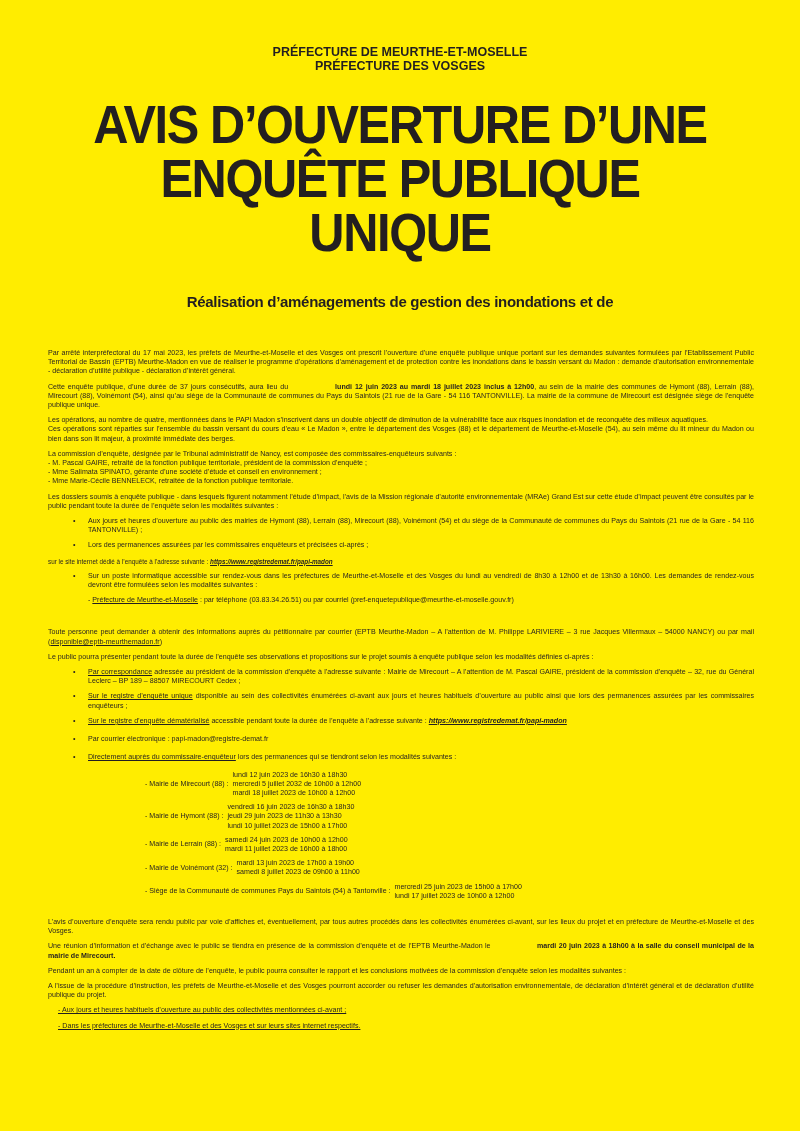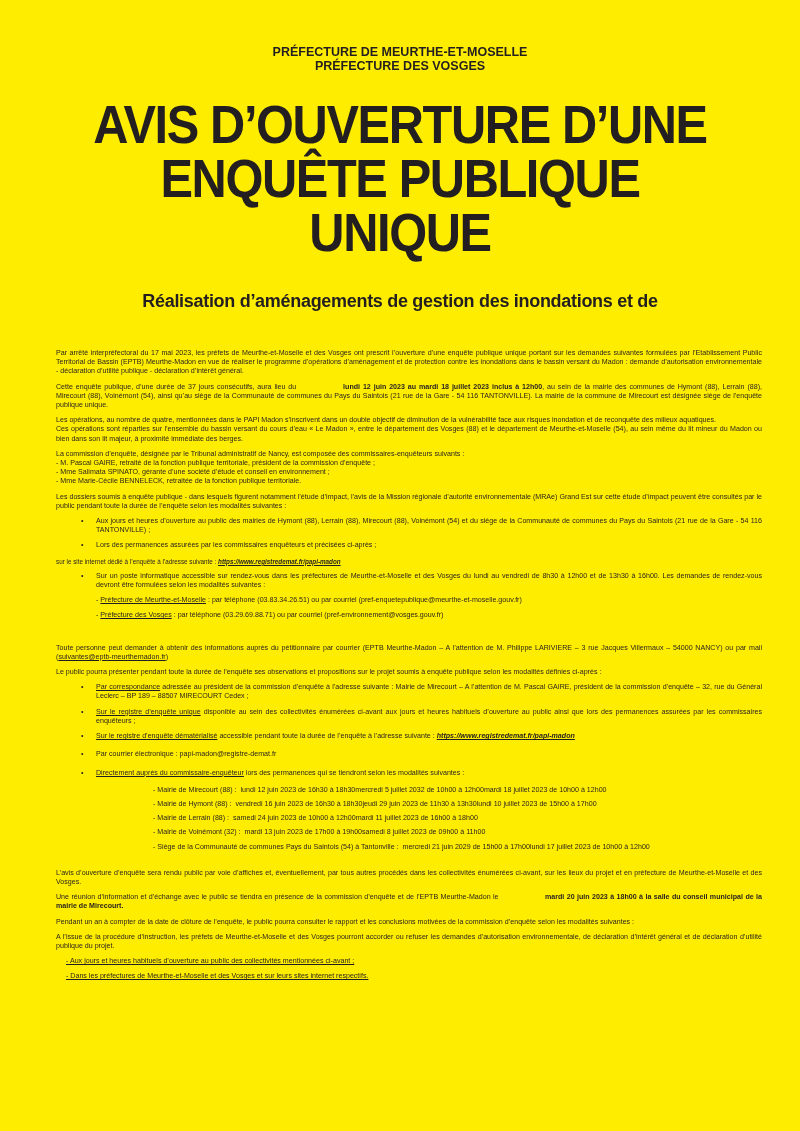--- a/index.html
+++ b/index.html
@@ -14,39 +14,39 @@
     position: absolute; top: 45px; left: 0; width: 800px;
     text-align: center; font-weight: bold; font-size: 12.5px; line-height: 14px;
   }
   .title {
     position: absolute; top: 98px; left: 0; width: 800px;
     text-align: center; font-weight: bold; font-size: 53px; line-height: 54px;
     letter-spacing: -1.5px; transform: scaleX(0.92); transform-origin: center;
   }
   .subtitle {
     position: absolute; top: 290px; left: 0; width: 800px;
-    text-align: center; font-weight: bold; font-size: 18px; line-height: 23px;
+    text-align: center; font-weight: bold; font-size: 15px; line-height: 23px;
     letter-spacing: -0.3px;
   }
   .body {
-    position: absolute; top: 349px; left: 56px; width: 706px;
+    position: absolute; top: 349px; left: 48px; width: 706px;
     font-size: 7.1px; line-height: 9.2px; text-align: justify;
   }
   .body p { margin: 0 0 6px 0; }
   .body b { font-weight: bold; margin-left: 44px; }
   .bul { position: relative; padding-left: 40px; margin: 0 0 6px 0; }
   .bul .dot { position: absolute; left: 25px; top: 0; }
   .small { font-size: 6.3px; margin: 0 0 6px 0; }
   .link { font-weight: bold; font-style: italic; text-decoration: underline; }
   .u { text-decoration: underline; }
   .sub { padding-left: 40px; margin: 0 0 5px 0; }
   .perm { margin: 0 0 5px 0; }
   .perm-row { display: flex; align-items: center; }
   .perm-label { white-space: pre; }
-  .perm-dates { display: flex; flex-direction: row; }
+  .perm-dates { display: flex; flex-direction: column; }
   .dash { padding-left: 10px; margin: 0; text-decoration: underline; }
   .gap { height: 17px; }
 </style>
 </head>
 <body>
 
 <div class="page">
 
   <div class="prefectures">
     <div>PRÉFECTURE DE MEURTHE-ET-MOSELLE</div>
@@ -76,25 +76,24 @@
     <p>Les dossiers soumis à enquête publique - dans lesquels figurent notamment l’étude d’impact, l’avis de la Mission régionale d’autorité environnementale (MRAe) Grand Est sur cette étude d’impact peuvent être consultés par le public pendant toute la durée de l’enquête selon les modalités suivantes :</p>
 
     <div class="bul"><span class="dot">•</span><span>Aux jours et heures d’ouverture au public des mairies de Hymont (88), Lerrain (88), Mirecourt (88), Voinémont (54) et du siège de la Communauté de communes du Pays du Saintois (21 rue de la Gare - 54 116 TANTONVILLE) ;</span></div>
     <div class="bul"><span class="dot">•</span><span>Lors des permanences assurées par les commissaires enquêteurs et précisées ci-après ;</span></div>
 
     <p class="small"><span>sur le site internet dédié à l’enquête à l’adresse suivante : </span><a class="link">https://www.registredemat.fr/papi-madon</a></p>
 
     <div class="bul"><span class="dot">•</span><span>Sur un poste informatique accessible sur rendez-vous dans les préfectures de Meurthe-et-Moselle et des Vosges du lundi au vendredi de 8h30 à 12h00 et de 13h30 à 16h00. Les demandes de rendez-vous devront être formulées selon les modalités suivantes :</span></div>
 
     <p class="sub">- <a class="u">Préfecture de Meurthe-et-Moselle</a><span> : par téléphone (03.83.34.26.51) ou par courriel (pref-enquetepublique@meurthe-et-moselle.gouv.fr)</span></p>
-    <p class="sub">- <a class="u">Préfecture des Vosges</a><span> : par téléphone (03.29.69.88.71) ou par courriel (pref-environnement@vosges.gouv.fr)</span></p>
 
     <div class="gap"></div>
 
-    <p><span>Toute personne peut demander à obtenir des informations auprès du pétitionnaire par courrier (EPTB Meurthe-Madon – A l’attention de M. Philippe LARIVIERE – 3 rue Jacques Villermaux – 54000 NANCY) ou par mail (</span><a class="u">suivantes@eptb-meurthemadon.fr</a><span>)</span></p>
+    <p><span>Toute personne peut demander à obtenir des informations auprès du pétitionnaire par courrier (EPTB Meurthe-Madon – A l’attention de M. Philippe LARIVIERE – 3 rue Jacques Villermaux – 54000 NANCY) ou par mail (</span><a class="u">disponible@eptb-meurthemadon.fr</a><span>)</span></p>
 
     <p>Le public pourra présenter pendant toute la durée de l’enquête ses observations et propositions sur le projet soumis à enquête publique selon les modalités définies ci-après :</p>
 
     <div class="bul"><span class="dot">•</span><span class="u">Par correspondance</span><span> adressée au président de la commission d’enquête à l’adresse suivante : Mairie de Mirecourt – A l’attention de M. Pascal GAIRE, président de la commission d’enquête – 32, rue du Général Leclerc – BP 189 – 88507 MIRECOURT Cedex ;</span></div>
     <div class="bul"><span class="dot">•</span><span class="u">Sur le registre d’enquête unique</span><span> disponible au sein des collectivités énumérées ci-avant aux jours et heures habituels d’ouverture au public ainsi que lors des permanences assurées par les commissaires enquêteurs ;</span></div>
     <div class="bul"><span class="dot">•</span><span class="u">Sur le registre d’enquête dématérialisé</span><span> accessible pendant toute la durée de l’enquête à l’adresse suivante : </span><a class="link">https://www.registredemat.fr/papi-madon</a></div>
     <div class="bul" style="margin-top:9px"><span class="dot">•</span><span>Par courrier électronique : papi-madon@registre-demat.fr</span></div>
     <div class="bul" style="margin-top:9px; margin-bottom:8px"><span class="dot">•</span><span class="u">Directement auprès du commissaire-enquêteur</span><span> lors des permanences qui se tiendront selon les modalités suivantes :</span></div>
 
     <div class="perm" style="padding-left:97px">
@@ -132,21 +131,21 @@
         <div class="perm-dates">
           <span>mardi 13 juin 2023 de 17h00 à 19h00</span>
           <span>samedi 8 juillet 2023 de 09h00 à 11h00</span>
         </div>
       </div>
     </div>
     <div class="perm" style="padding-left:97px; margin-bottom:17px">
       <div class="perm-row">
           <span class="perm-label">- Siège de la Communauté de communes Pays du Saintois (54) à Tantonville :  </span>
         <div class="perm-dates">
-          <span>mercredi 21 juin 2029 de 15h00 à 17h00</span>
+          <span>mercredi 25 juin 2023 de 15h00 à 17h00</span>
           <span>lundi 17 juillet 2023 de 10h00 à 12h00</span>
         </div>
       </div>
     </div>
 
     <p>L’avis d’ouverture d’enquête sera rendu public par voie d’affiches et, éventuellement, par tous autres procédés dans les collectivités énumérées ci-avant, sur les lieux du projet et en préfecture de Meurthe-et-Moselle et des Vosges.</p>
 
     <p><span>Une réunion d’information et d’échange avec le public se tiendra en présence de la commission d’enquête et de l’EPTB Meurthe-Madon le </span><b>mardi 20 juin 2023 à 18h00 à la salle du conseil municipal de la mairie de Mirecourt.</b></p>
 
     <p>Pendant un an à compter de la date de clôture de l’enquête, le public pourra consulter le rapport et les conclusions motivées de la commission d’enquête selon les modalités suivantes :</p>

